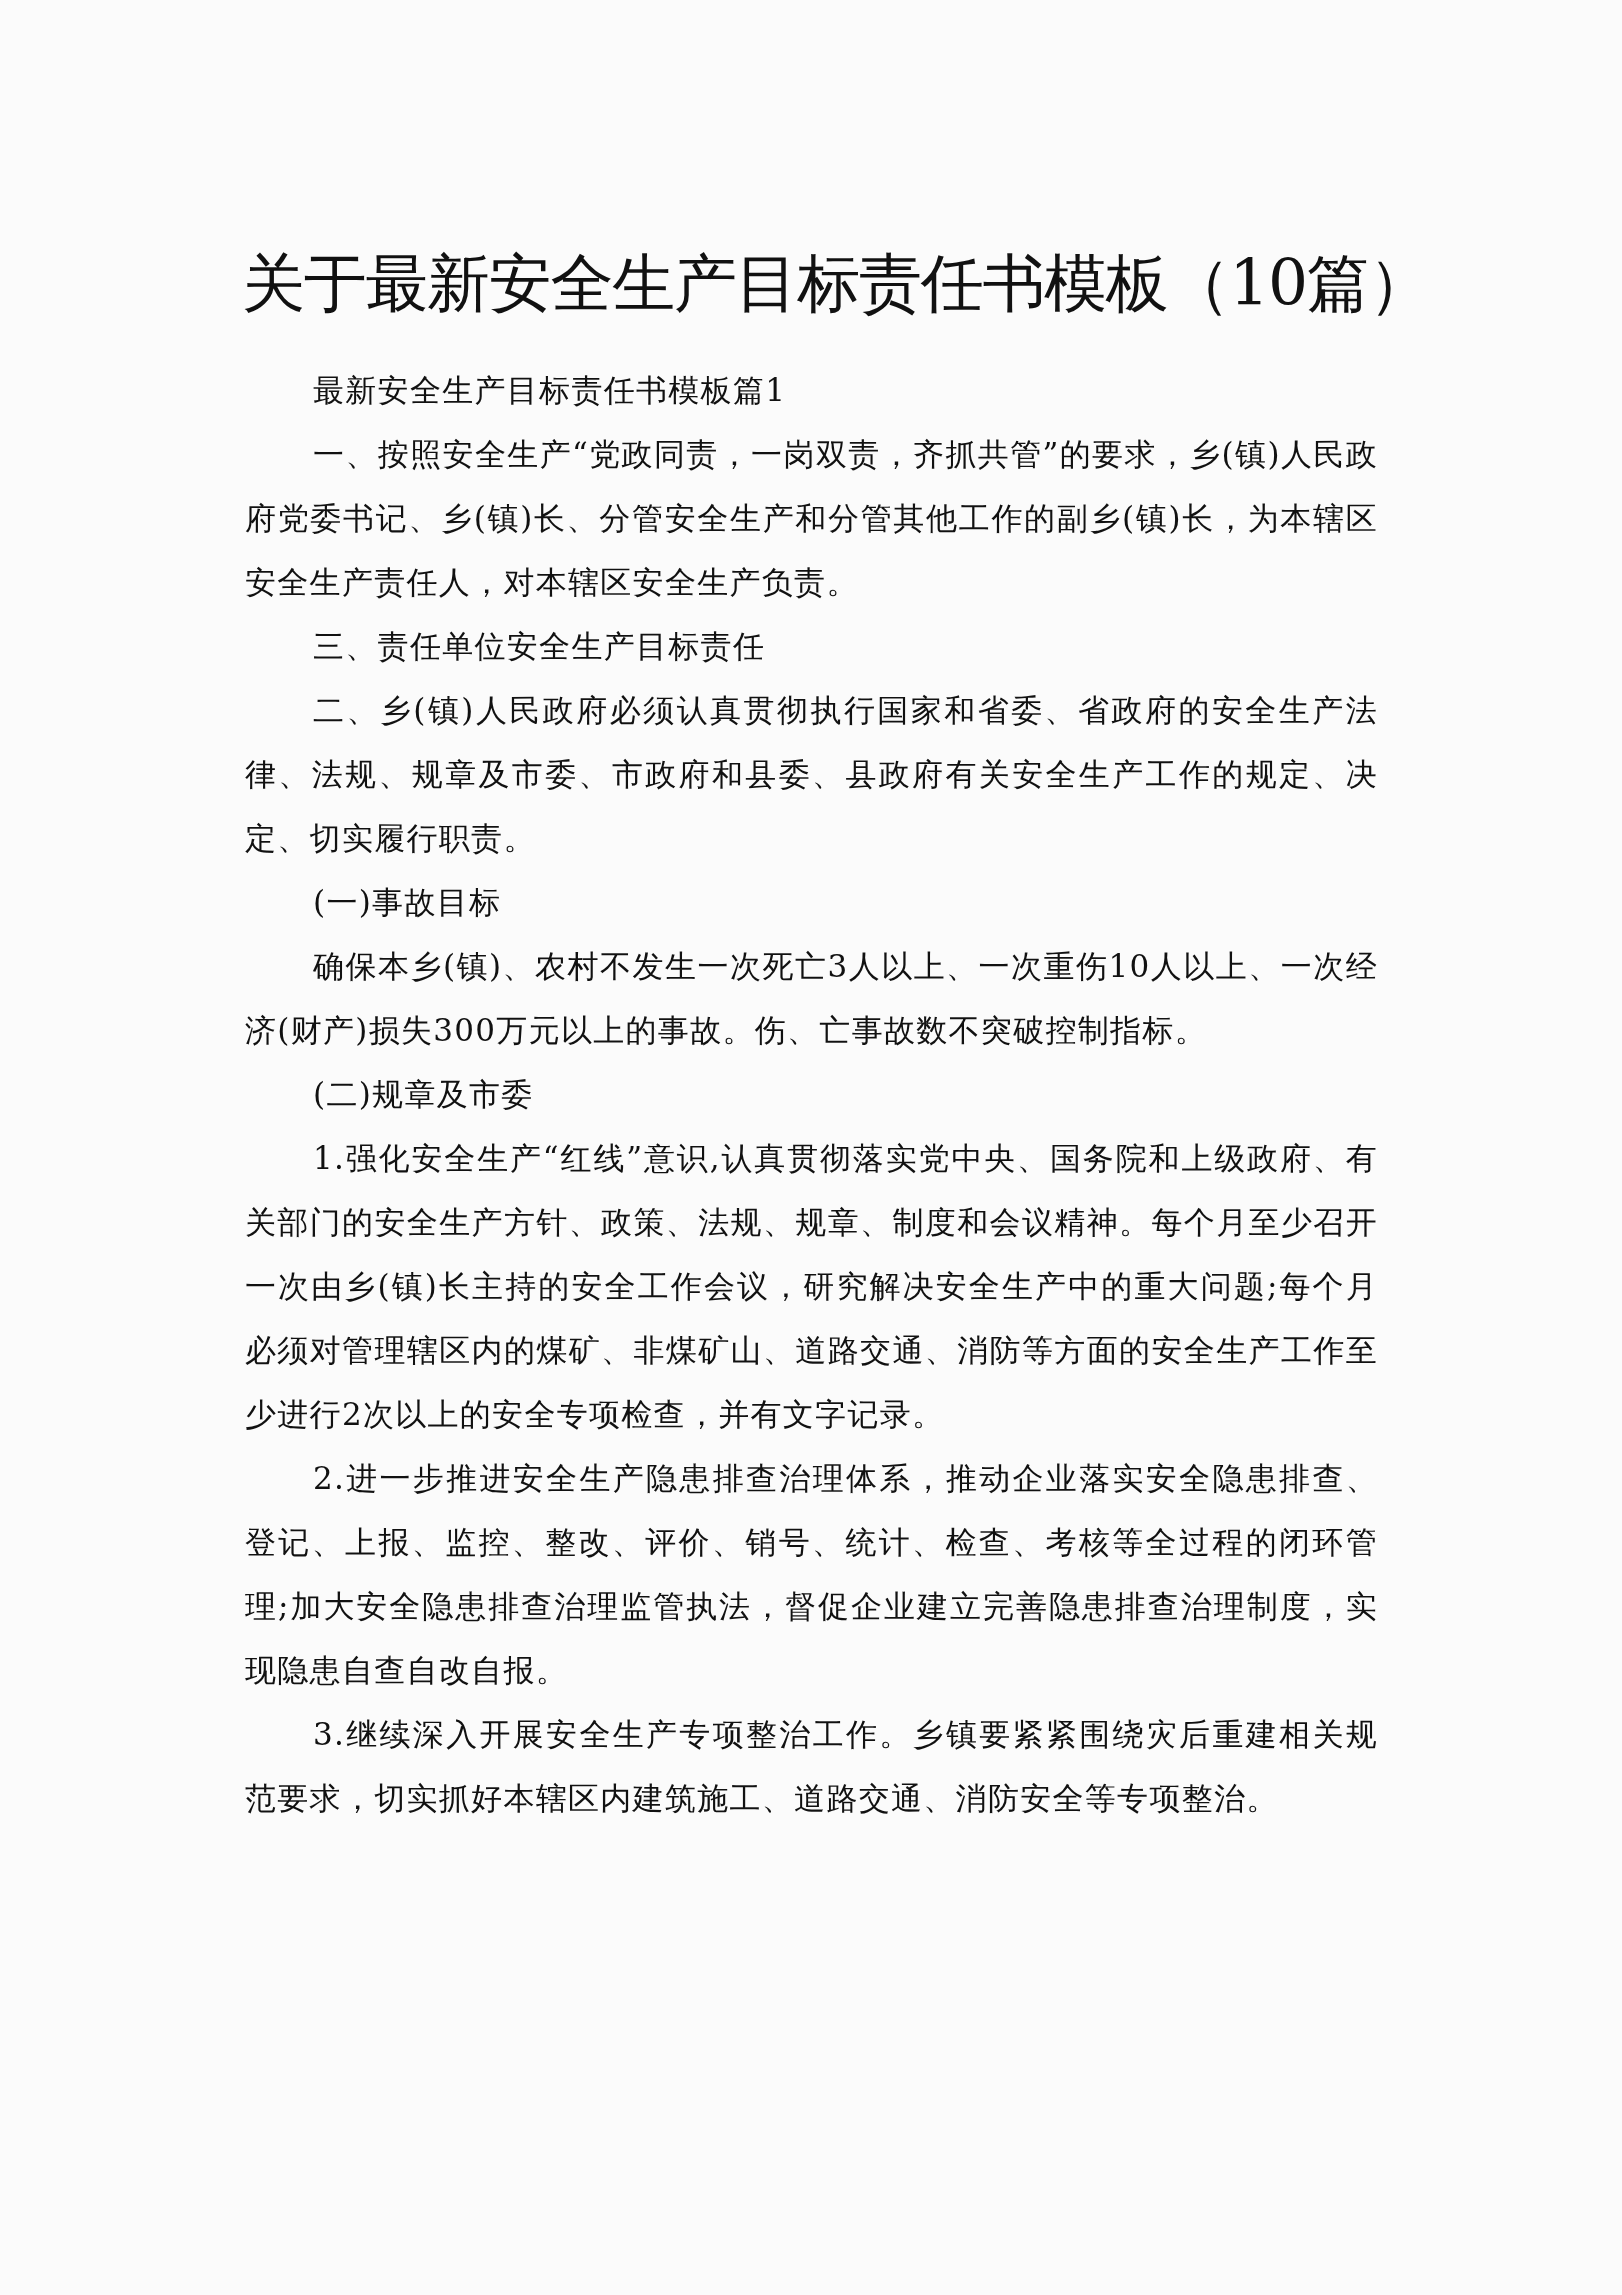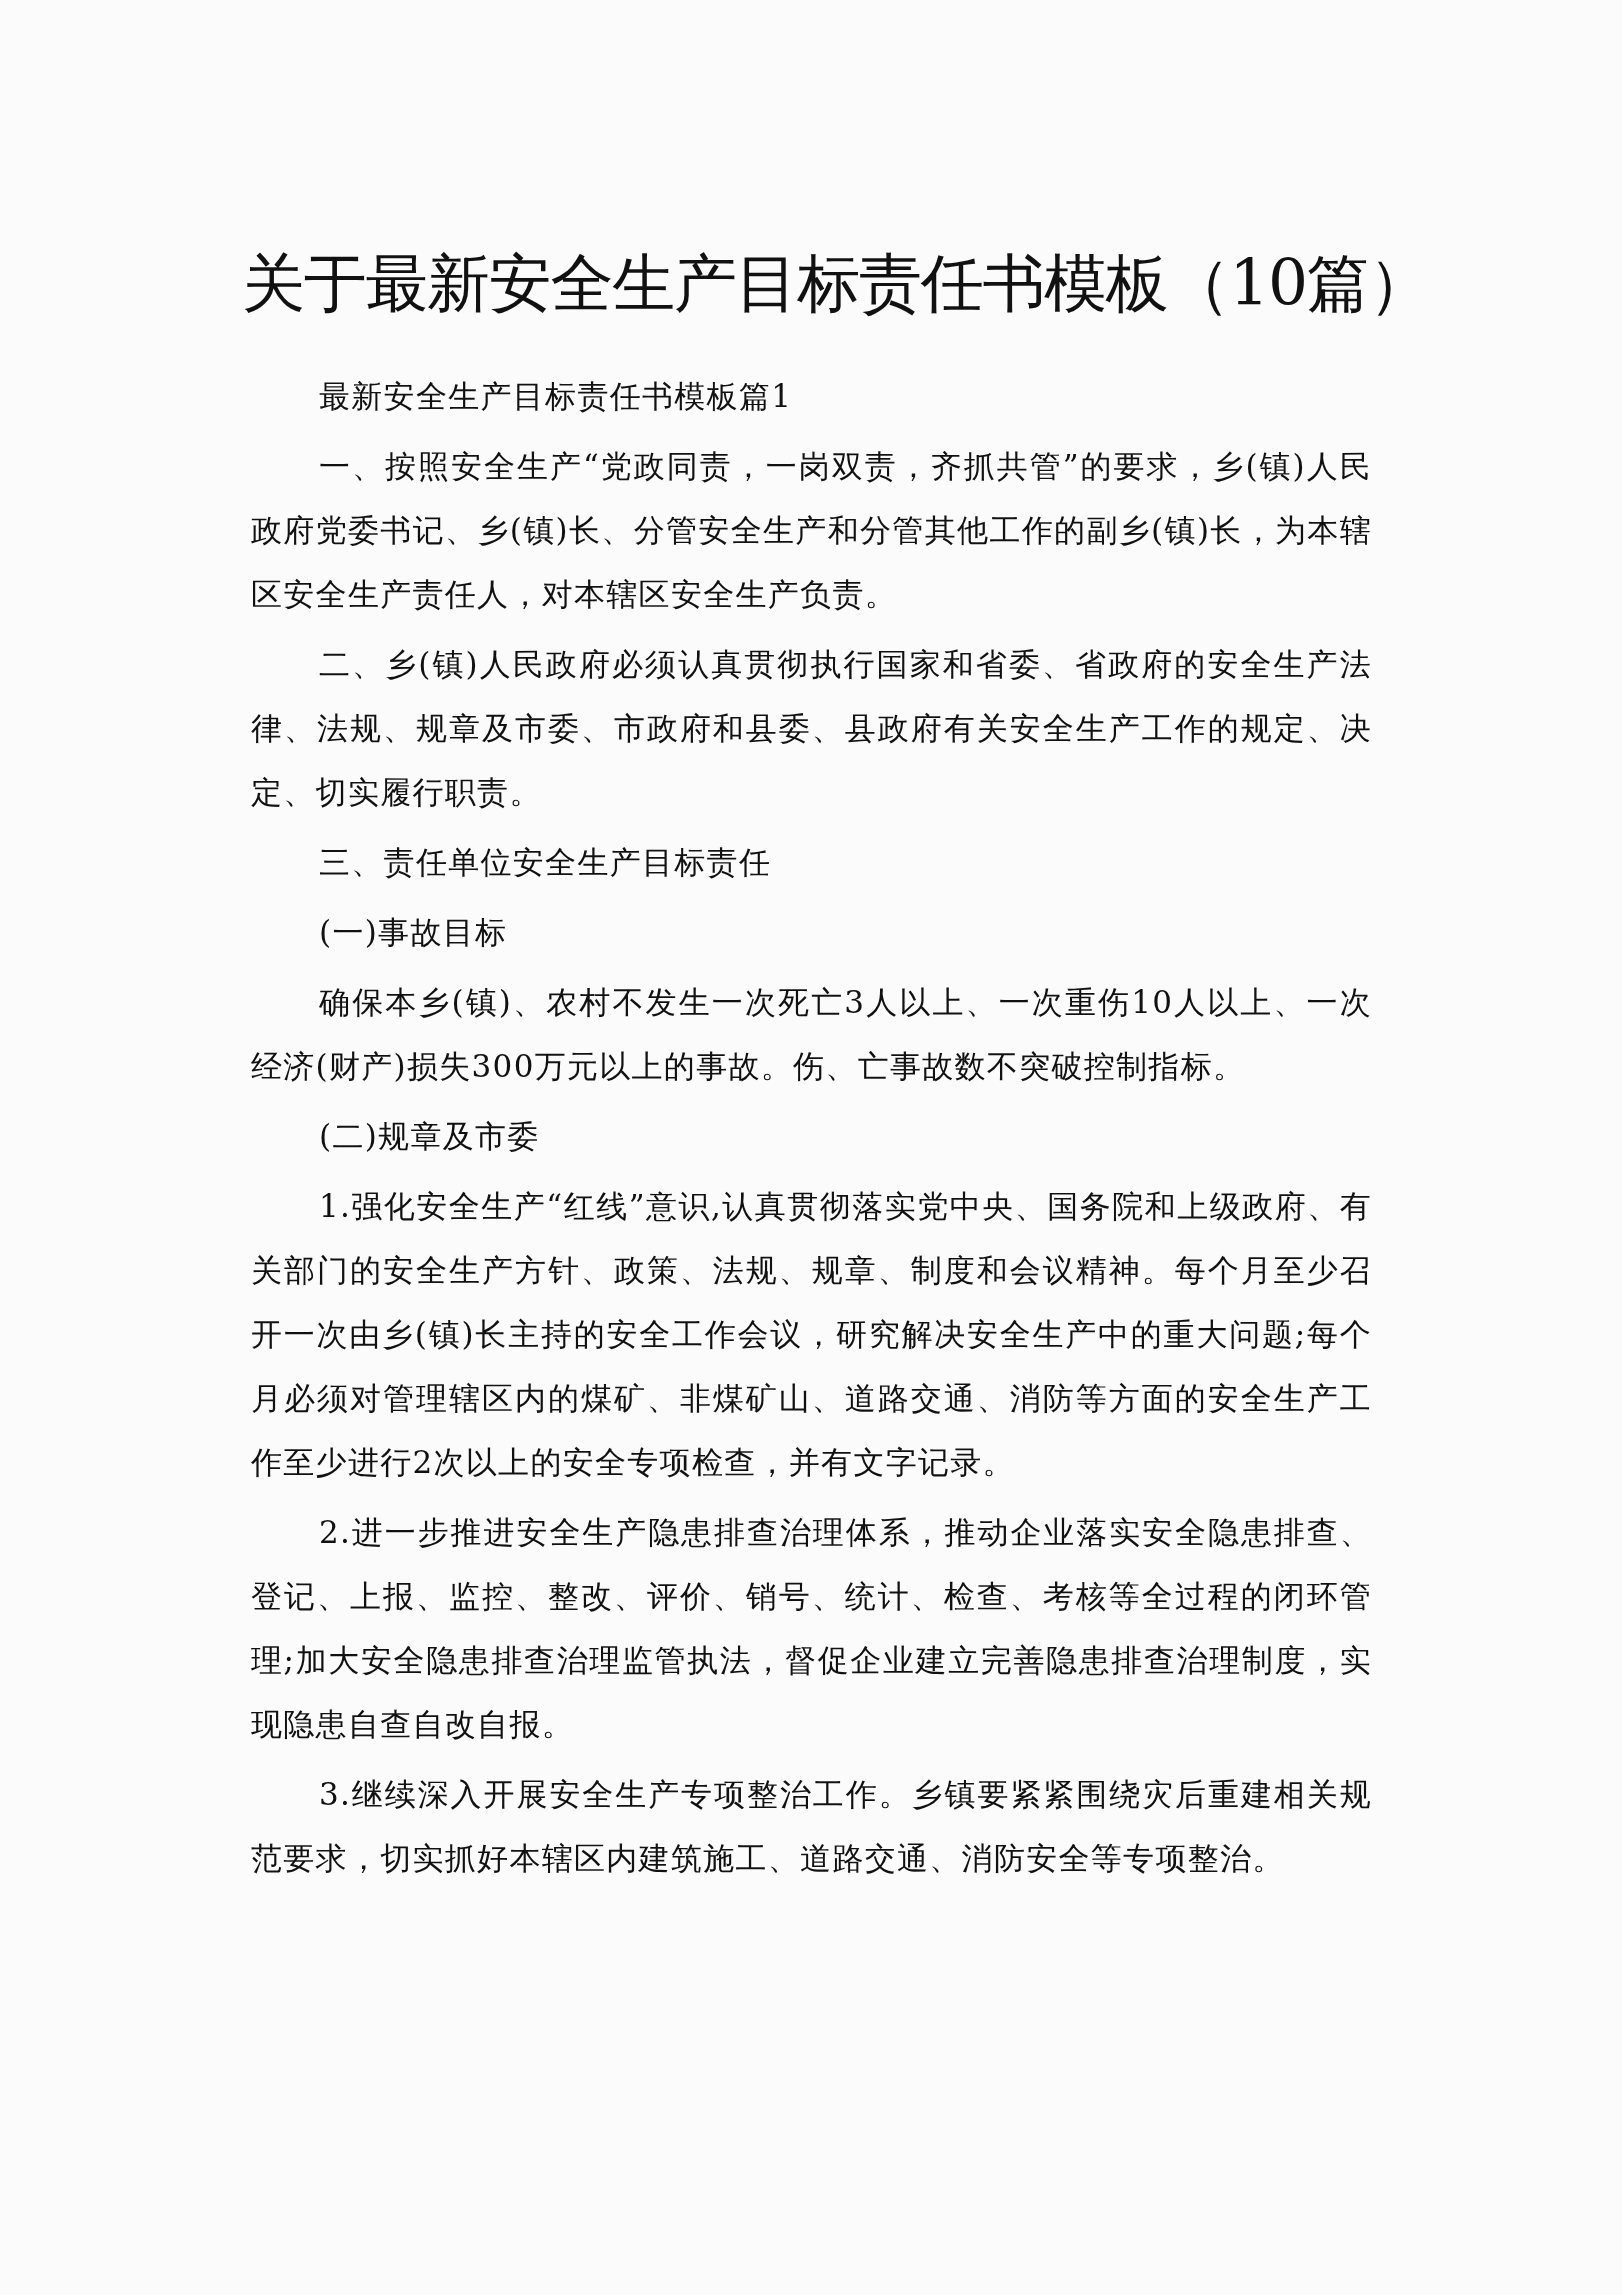--- a/index.html
+++ b/index.html
@@ -13,36 +13,36 @@
   .page { position: absolute; left: 0; top: 8px; width: 1623px; height: 2295px; }
   .title {
     position: absolute; left: 242px; top: 191px; width: 1152px;
     font-size: 63px; line-height: 85px; letter-spacing: -1.3px;
     white-space: nowrap; font-weight: normal;
   }
   .body {
     position: absolute; left: 245px; top: 350px; width: 1133px;
   }
   .para {
-    margin: 6px; font-size: 31px; line-height: 64px;
+    margin: 0; font-size: 31px; line-height: 64px;
     text-indent: 68px; text-align: justify; text-justify: inter-character;
     letter-spacing: 1.3px;
   }
   .para.heading { text-align: left; }
 </style>
 </head>
 <body>
 
 <div class="page">
   <h1 class="title">关于最新安全生产目标责任书模板（10篇）</h1>
   <div class="body">
     <p class="para heading">最新安全生产目标责任书模板篇1</p>
     <p class="para">一、按照安全生产“党政同责，一岗双责，齐抓共管”的要求，乡(镇)人民政府党委书记、乡(镇)长、分管安全生产和分管其他工作的副乡(镇)长，为本辖区安全生产责任人，对本辖区安全生产负责。</p>
+    <p class="para heading">三、责任单位安全生产目标责任</p>
     <p class="para">二、乡(镇)人民政府必须认真贯彻执行国家和省委、省政府的安全生产法律、法规、规章及市委、市政府和县委、县政府有关安全生产工作的规定、决定、切实履行职责。</p>
-    <p class="para heading">三、责任单位安全生产目标责任</p>
     <p class="para heading">(一)事故目标</p>
     <p class="para">确保本乡(镇)、农村不发生一次死亡3人以上、一次重伤10人以上、一次经济(财产)损失300万元以上的事故。伤、亡事故数不突破控制指标。</p>
     <p class="para heading">(二)规章及市委</p>
     <p class="para">1.强化安全生产“红线”意识,认真贯彻落实党中央、国务院和上级政府、有关部门的安全生产方针、政策、法规、规章、制度和会议精神。每个月至少召开一次由乡(镇)长主持的安全工作会议，研究解决安全生产中的重大问题;每个月必须对管理辖区内的煤矿、非煤矿山、道路交通、消防等方面的安全生产工作至少进行2次以上的安全专项检查，并有文字记录。</p>
     <p class="para">2.进一步推进安全生产隐患排查治理体系，推动企业落实安全隐患排查、登记、上报、监控、整改、评价、销号、统计、检查、考核等全过程的闭环管理;加大安全隐患排查治理监管执法，督促企业建立完善隐患排查治理制度，实现隐患自查自改自报。</p>
     <p class="para">3.继续深入开展安全生产专项整治工作。乡镇要紧紧围绕灾后重建相关规范要求，切实抓好本辖区内建筑施工、道路交通、消防安全等专项整治。</p>
   </div>
 </div>
 
 

